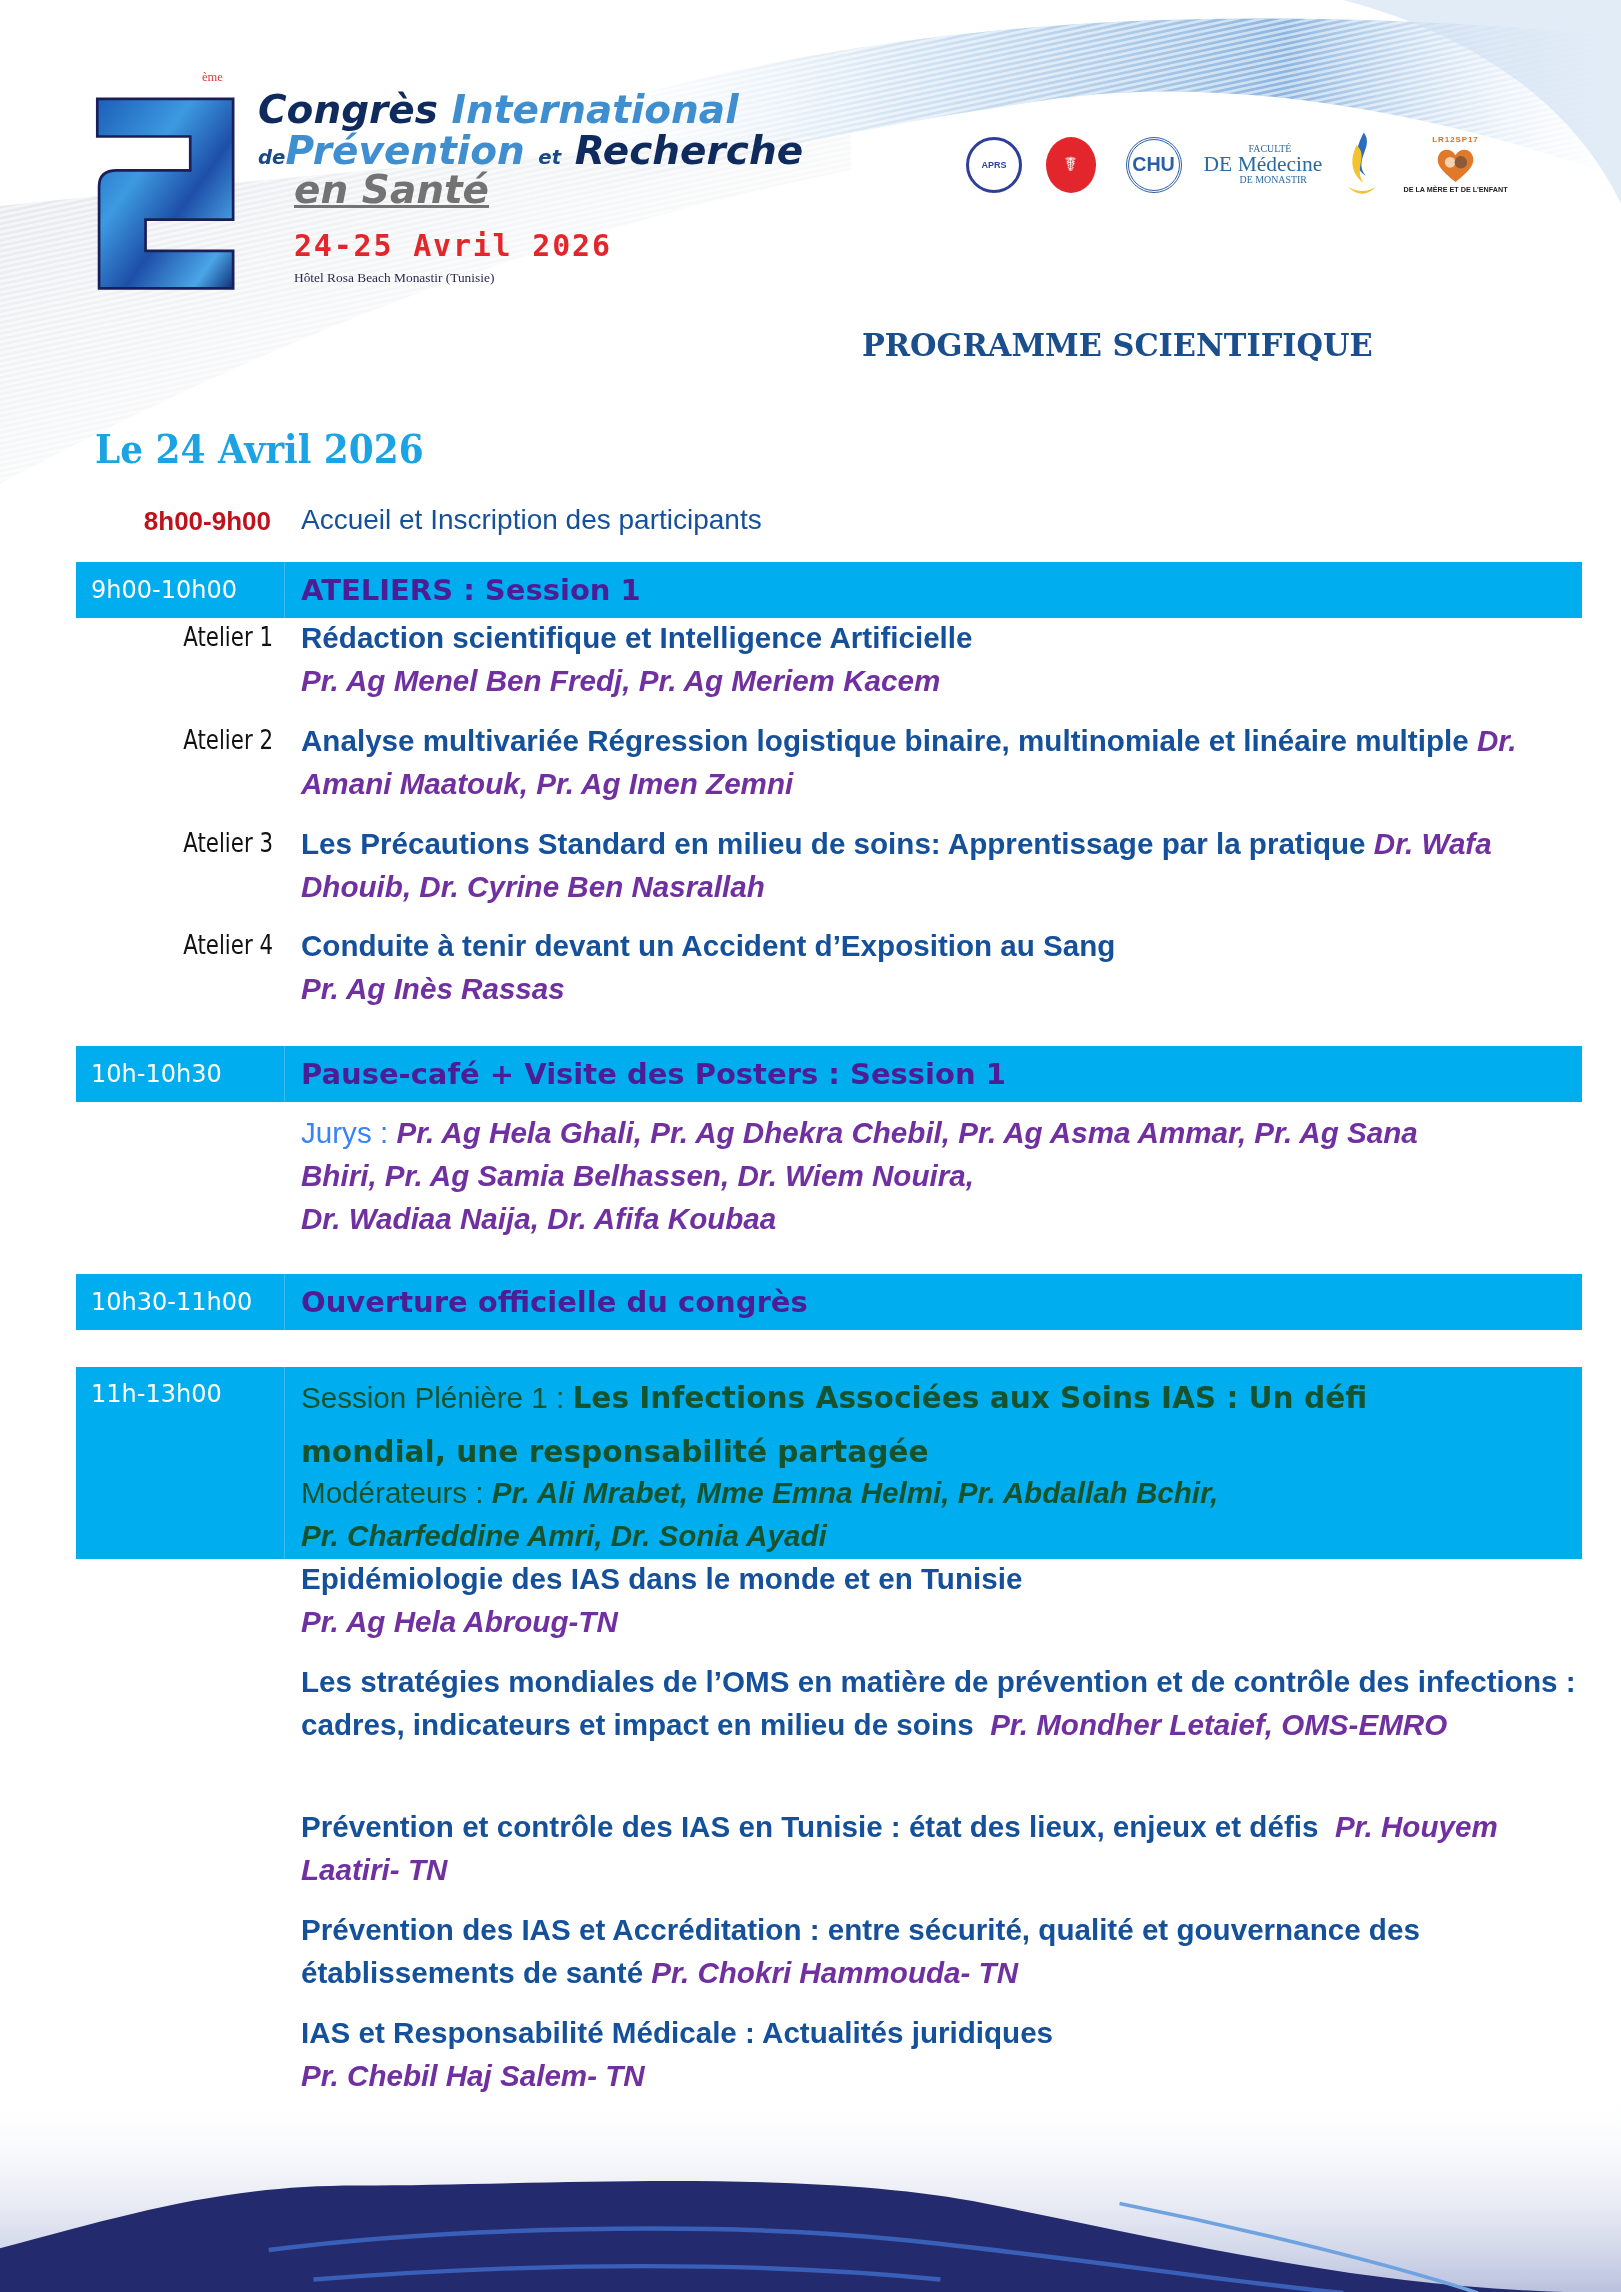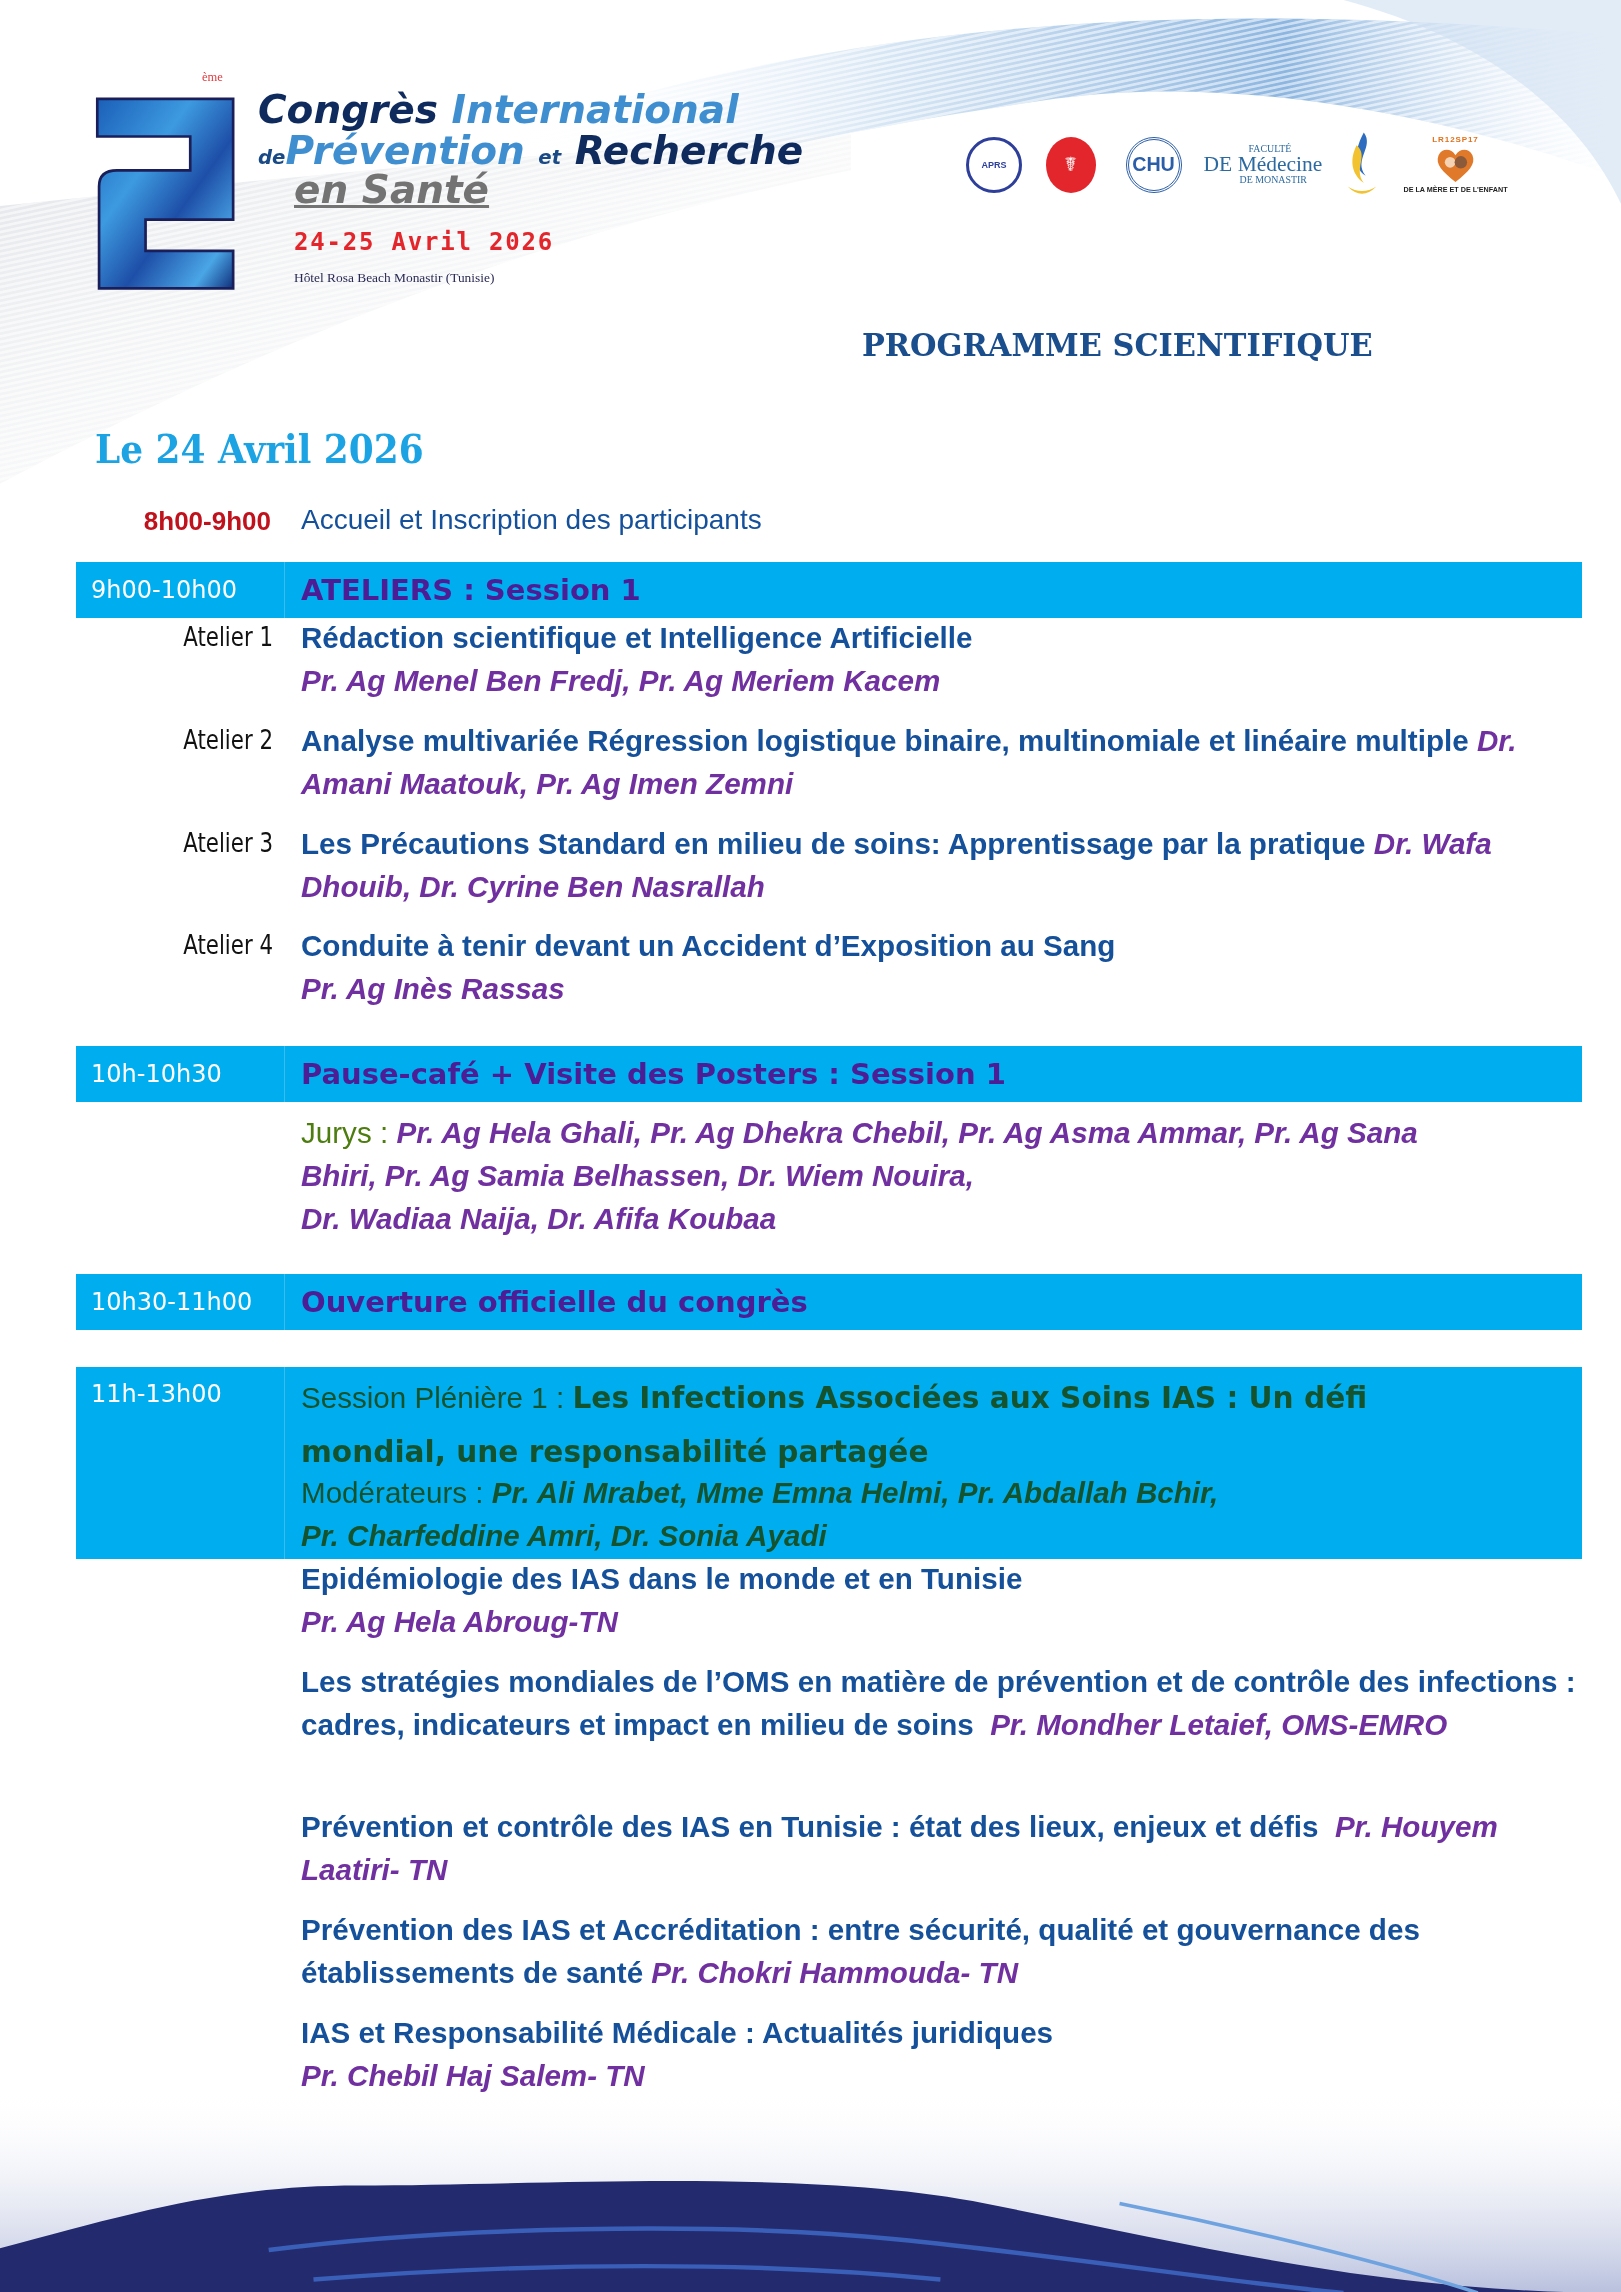--- a/index.html
+++ b/index.html
@@ -12,21 +12,21 @@
   .logo-two { position: absolute; left: 90px; top: 90px; width: 154px; height: 202px; z-index: 2; }
   .eme { position: absolute; left: 202px; top: 70px; font-family: "Liberation Serif", serif; font-size: 12.5px; color: #e03a3e; z-index: 2; }
   .congress-title { position: absolute; left: 258px; top: 90px; z-index: 2; font-family: "DejaVu Sans", sans-serif; font-weight: bold; font-style: italic; line-height: 1; }
   .ct-line { white-space: nowrap; }
   .ct-l1 { font-size: 39px; color: #0f2a5c; }
   .ct-l1 .lite { color: #3f8fd0; }
   .ct-l2 { font-size: 39px; color: #3f8fd0; margin-top: 1.8px; }
   .ct-l2 .small { font-size: 19.7px; color: #1a4a86; }
   .ct-l2 .dark { color: #0f2a5c; }
   .ct-l3 { font-size: 39px; color: #737373; padding-left: 36px; margin-top: 0px; text-decoration: underline; }
-  .dates { position: absolute; left: 294px; top: 228px; font-family: "DejaVu Sans Mono", monospace; font-weight: bold; font-size: 24px; color: #e2262b; letter-spacing: 1.8px; z-index: 2; }
+  .dates { position: absolute; left: 294px; top: 228px; font-family: "DejaVu Sans Mono", monospace; font-weight: bold; font-size: 30px; color: #e2262b; letter-spacing: 1.8px; z-index: 2; }
   .venue { position: absolute; left: 294px; top: 270px; font-family: "Liberation Serif", serif; font-size: 13.4px; color: #2a2a55; z-index: 2; }
 
   .partners { position: absolute; left: 958px; top: 115px; width: 627px; height: 99px; z-index: 2; display: flex; align-items: center; }
   .partner { display: flex; align-items: center; justify-content: center; }
   .p-circle { width: 56px; height: 56px; border-radius: 50%; border: 3.6px solid #2d3f9a; display:flex; align-items:center; justify-content:center; font-size: 9px; font-weight: bold; color: #2d3f9a; }
   .p-red { width: 50px; height: 56px; border-radius: 50%; background: #e2262b; display:flex; align-items:center; justify-content:center; color:#fff; font-size: 19.7px; }
   .p-blue2 { width: 56px; height: 56px; border-radius: 50%; border: 3.6px double #2b5ea8; display:flex; align-items:center; justify-content:center; color:#2b5ea8; font-size: 19.7px; font-weight:bold; }
   .p-fac { font-family: "Liberation Serif", serif; color: #2b6aa0; line-height: 1; text-align: left; }
   .p-fac .big { font-size: 21.5px; }
   .p-fac .sm { font-size: 9.9px; display:block; }
@@ -46,21 +46,21 @@
   .plain-text { position: absolute; left: 225px; font-size: 28px; color: #15509a; }
 
   .band { background: #00aeef; color: #ffffff; }
   .band .btime { position: absolute; left: 15px; font-family: "DejaVu Sans", sans-serif; font-size: 24px; font-weight: normal; color: #ffffff; }
   .band .btitle { position: absolute; left: 225px; font-family: "DejaVu Sans", sans-serif; font-weight: bold; font-size: 29px; color: #4c1d95; }
   .band .sep { position: absolute; left: 208px; top: 0; bottom: 0; width: 0.9px; background: #36bdf2; }
 
   .atelier-label { position: absolute; left: 0; width: 197px; text-align: right; font-family: "DejaVu Sans", sans-serif; font-size: 26px; color: #111111; transform: scaleX(0.82); transform-origin: right; }
   .item { position: absolute; left: 301px; width: 1281px; font-size: 29.6px; line-height: 43px; font-weight: bold; color: #15509a; }
   .item .spk { color: #7030a0; font-style: italic; }
-  .item .lab { font-weight: normal; color: #4d7c0f; }
+  .item .lab { font-weight: normal; color: #3b82f6; }
 
   .plen-sub { position: absolute; left: 225px; width: 1272px; font-size: 29.6px; line-height: 43px; color: #14532d; }
   .plen-sub .plen-b { font-family: "DejaVu Sans", sans-serif; font-weight: bold; font-size: 29.6px; }
   .plen-sub .it { font-style: italic; font-weight: bold; }
 </style>
 </head>
 <body>
 
 <svg class="bg-svg" viewBox="0 0 1811 2560" preserveAspectRatio="none">
   <defs>

